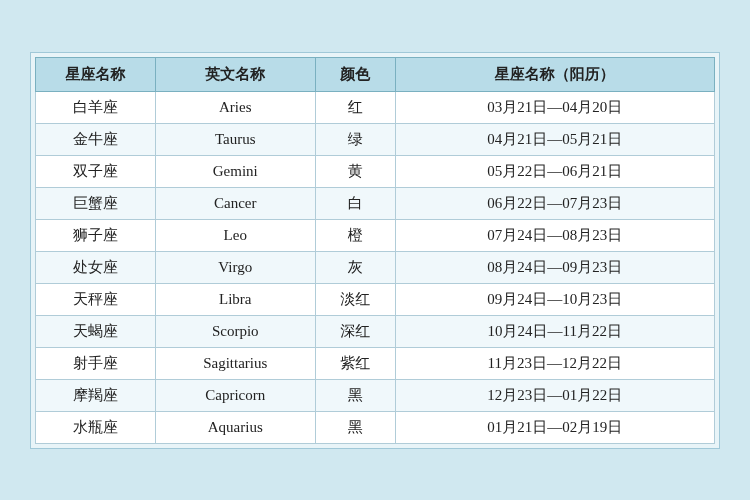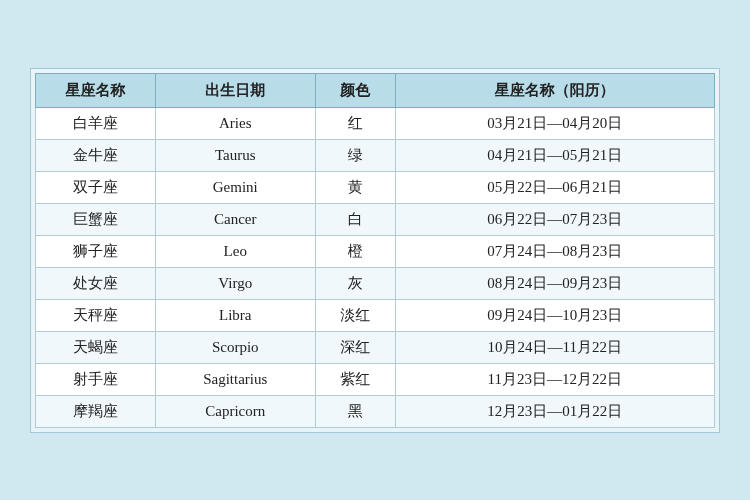--- a/index.html
+++ b/index.html
@@ -59,21 +59,21 @@
     .col-date { width: 320px; }
   </style>
 </head>
 <body>
 
 <div class="table-container">
   <table>
     <thead>
       <tr>
         <th class="col-zh">星座名称</th>
-        <th class="col-en">出生日期</th>
+        <th class="col-en">英文名称</th>
         <th class="col-color">颜色</th>
         <th class="col-date">星座名称（阳历）</th>
       </tr>
     </thead>
     <tbody id="table-body">
     <tr>
           <td>白羊座</td>
           <td>Aries</td>
           <td>红</td>
           <td>03月21日—04月20日</td>
@@ -125,15 +125,21 @@
           <td>Sagittarius</td>
           <td>紫红</td>
           <td>11月23日—12月22日</td>
         </tr>
         <tr>
           <td>摩羯座</td>
           <td>Capricorn</td>
           <td>黑</td>
           <td>12月23日—01月22日</td>
         </tr>
+        <tr>
+          <td>水瓶座</td>
+          <td>Aquarius</td>
+          <td>黑</td>
+          <td>01月21日—02月19日</td>
+        </tr>
       </tbody>
   </table>
 </div>
 
 </body></html>

